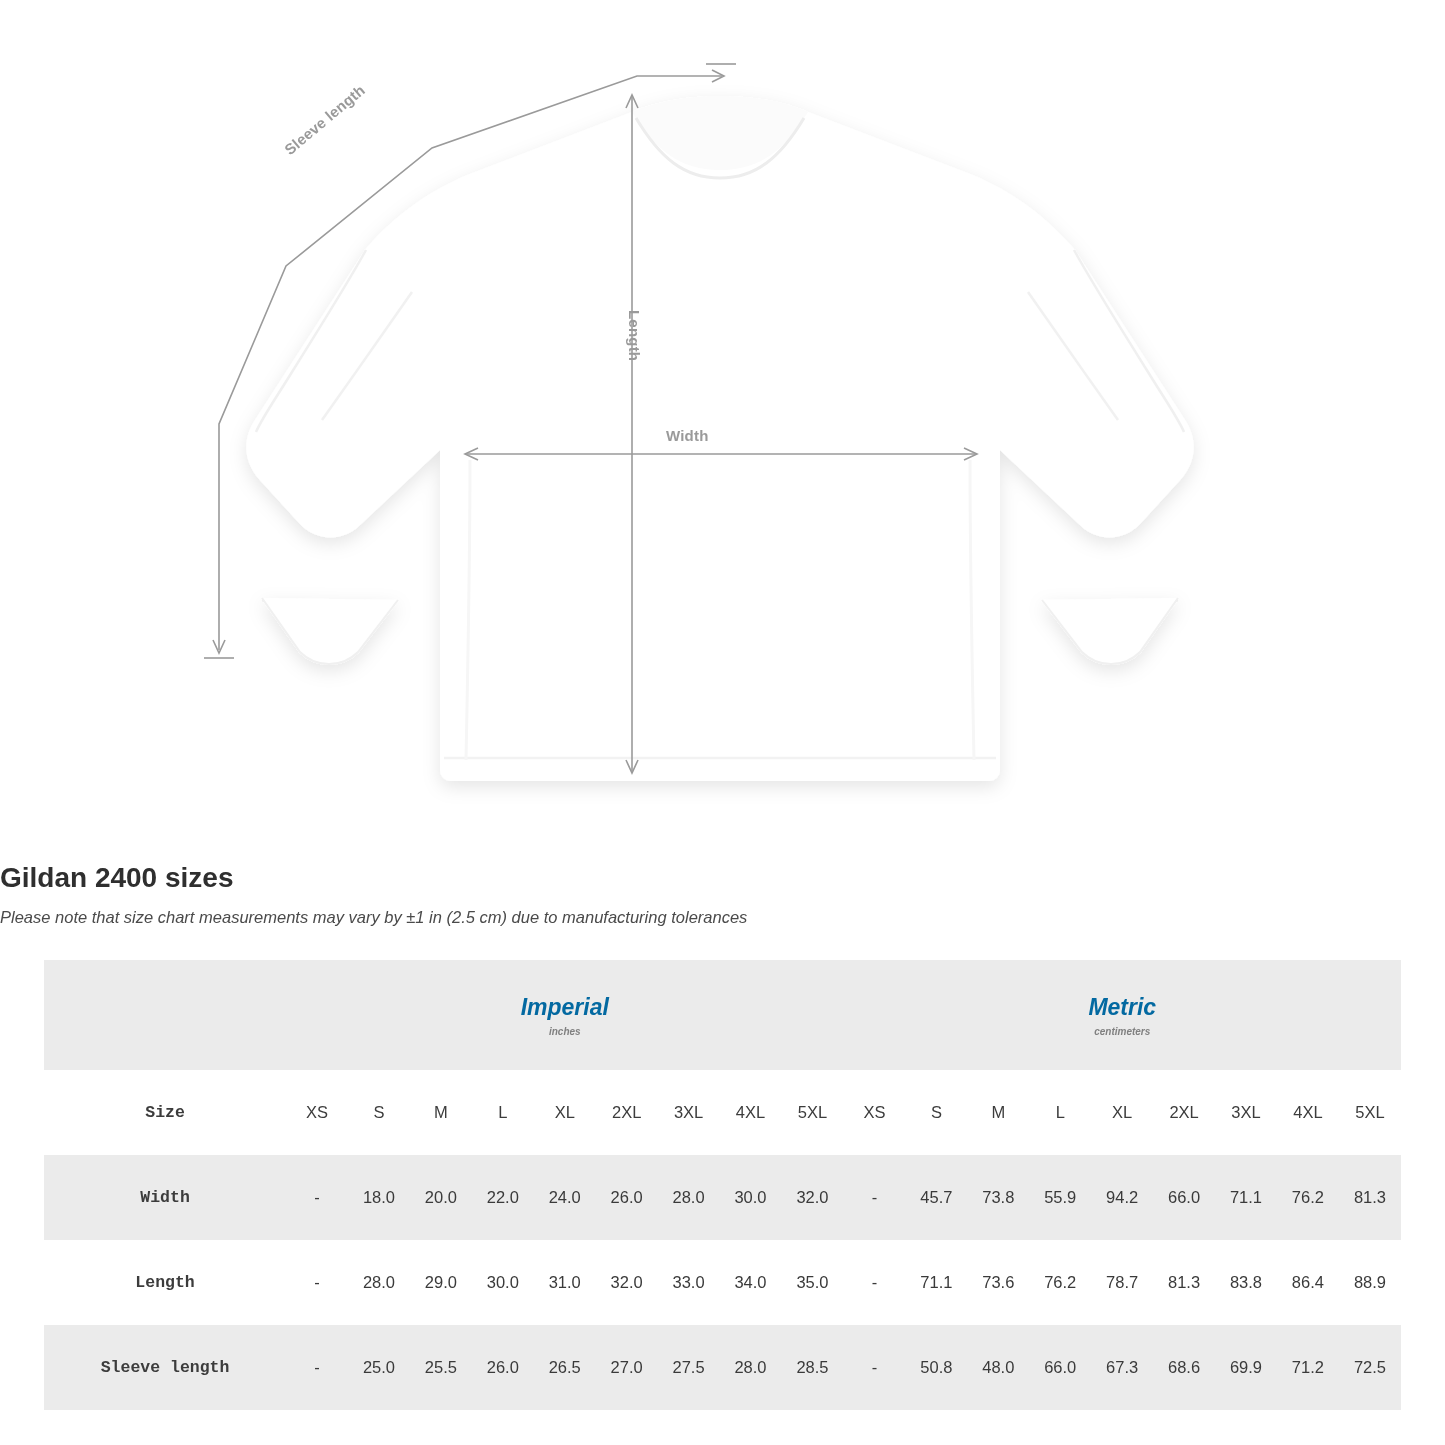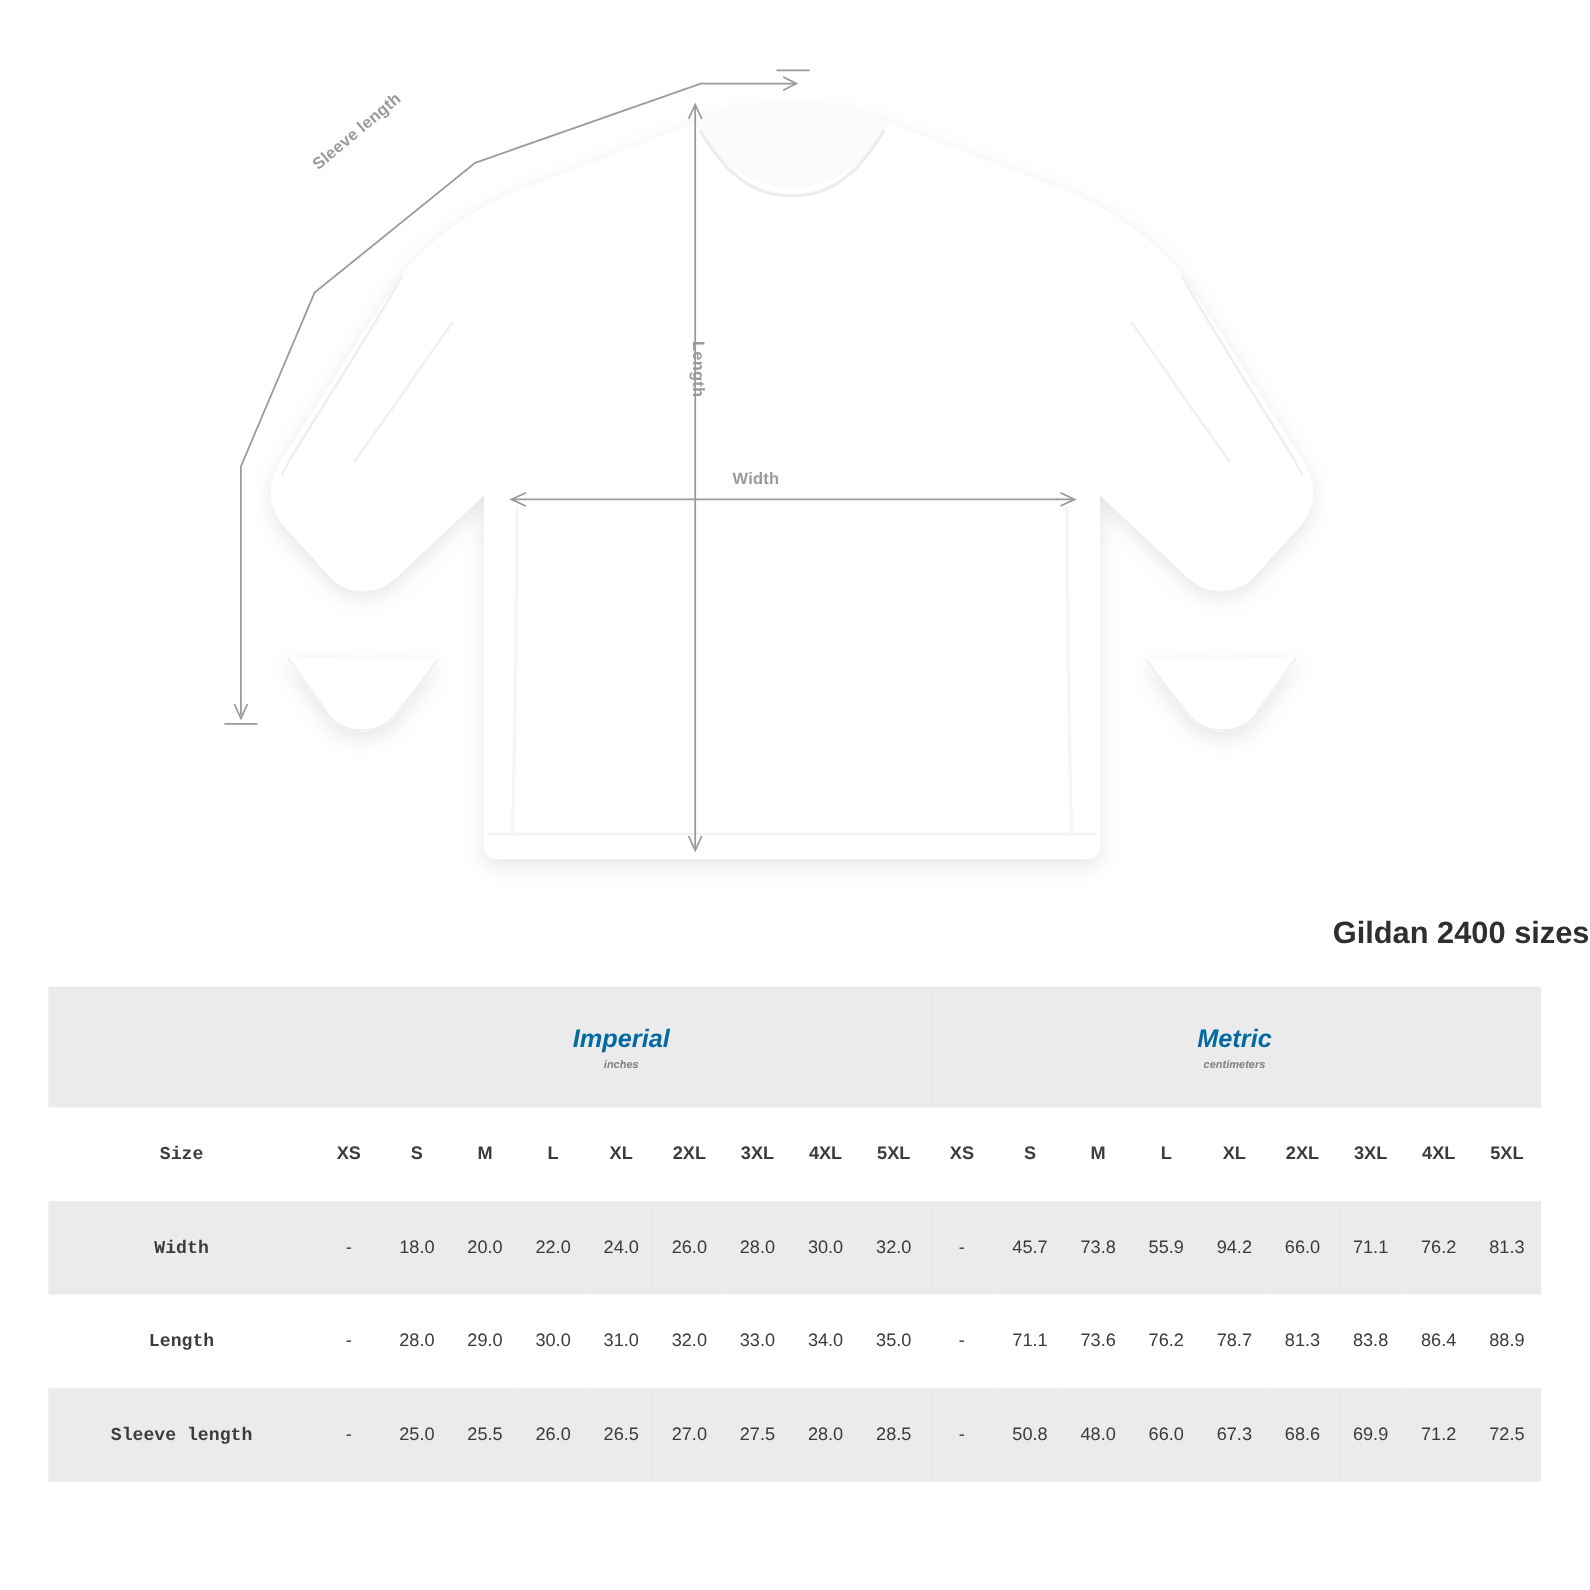--- a/index.html
+++ b/index.html
@@ -45,22 +45,22 @@
     transform: rotate(90deg);
     transform-origin: left top;
   }
   #label-width {
     left: 666px;
     top: 427px;
   }
 
   
   #title-block {
-    text-align: right;
-    margin-top: 2px;
+    text-align: left;
+    margin-top: 32px;
   }
   #chart-title {
     font-size: 28px;
     font-weight: bold;
     color: #2f2f2f;
     margin: 0;
   }
   #chart-note {
     font-size: 16.5px;
     font-style: italic;
@@ -99,21 +99,21 @@
     margin-top: 4px;
   }
   th.col-head, td {
     font-size: 16.5px;
     text-align: center;
     vertical-align: middle;
     height: 83px;
     border: none;
   }
   th.col-head {
-    font-weight: bold;
+    font-weight: normal;
     color: #3c3c3c;
     background: #ffffff;
   }
   th.row-head {
     font-weight: bold;
     font-size: 16.5px;
     color: #3c3c3c;
     text-align: center;
     vertical-align: middle;
     border: none;
@@ -204,20 +204,21 @@
     </g>
   </svg>
 
   <div class="dim-label" id="label-sleeve">Sleeve length</div>
   <div class="dim-label" id="label-length">Length</div>
   <div class="dim-label" id="label-width">Width</div>
 </div>
 
 <div id="title-block">
   <h1 id="chart-title">Gildan 2400 sizes</h1>
+  <p id="chart-note">Please note that size chart measurements may vary by ±1 in (2.5 cm) due to manufacturing tolerances</p>
 </div>
 
 <div id="size-table-wrap">
   <table>
     <colgroup>
       <col class="labelcol">
       <col class="sizecol">
         <col class="sizecol">
         <col class="sizecol">
         <col class="sizecol">

